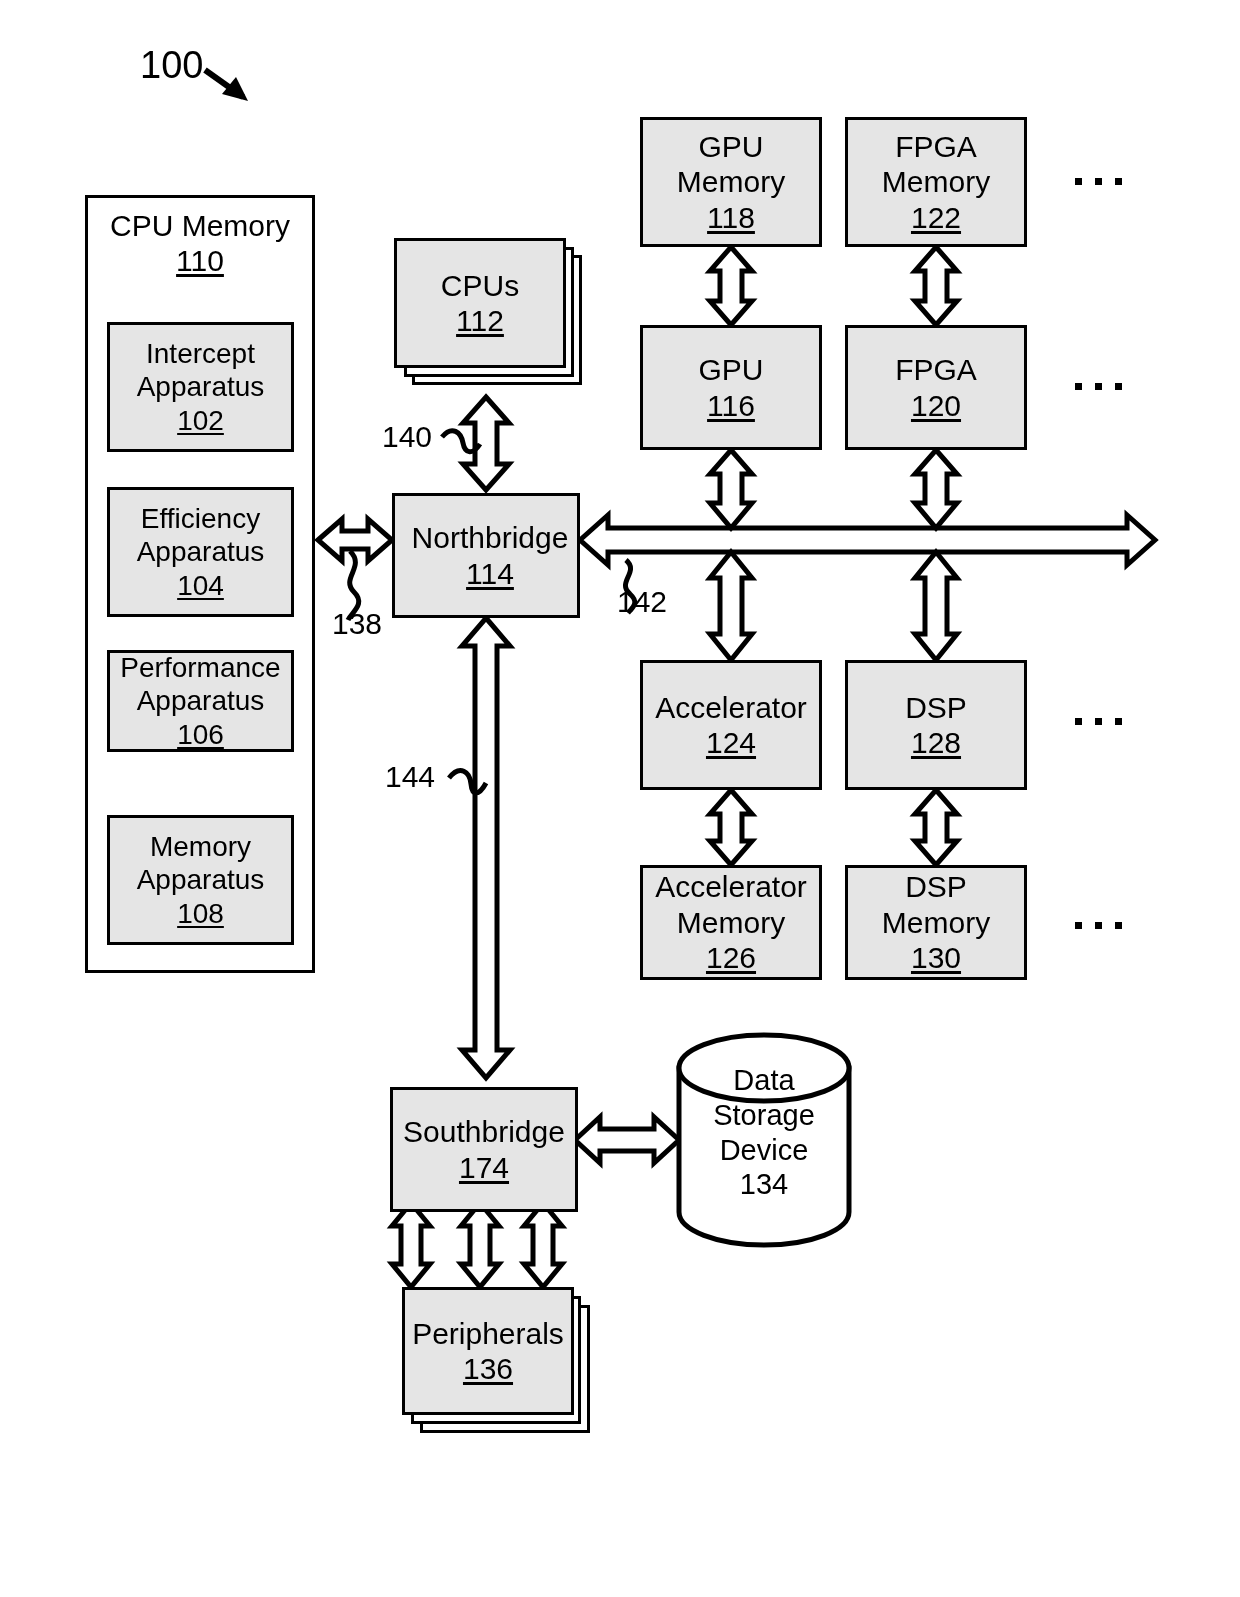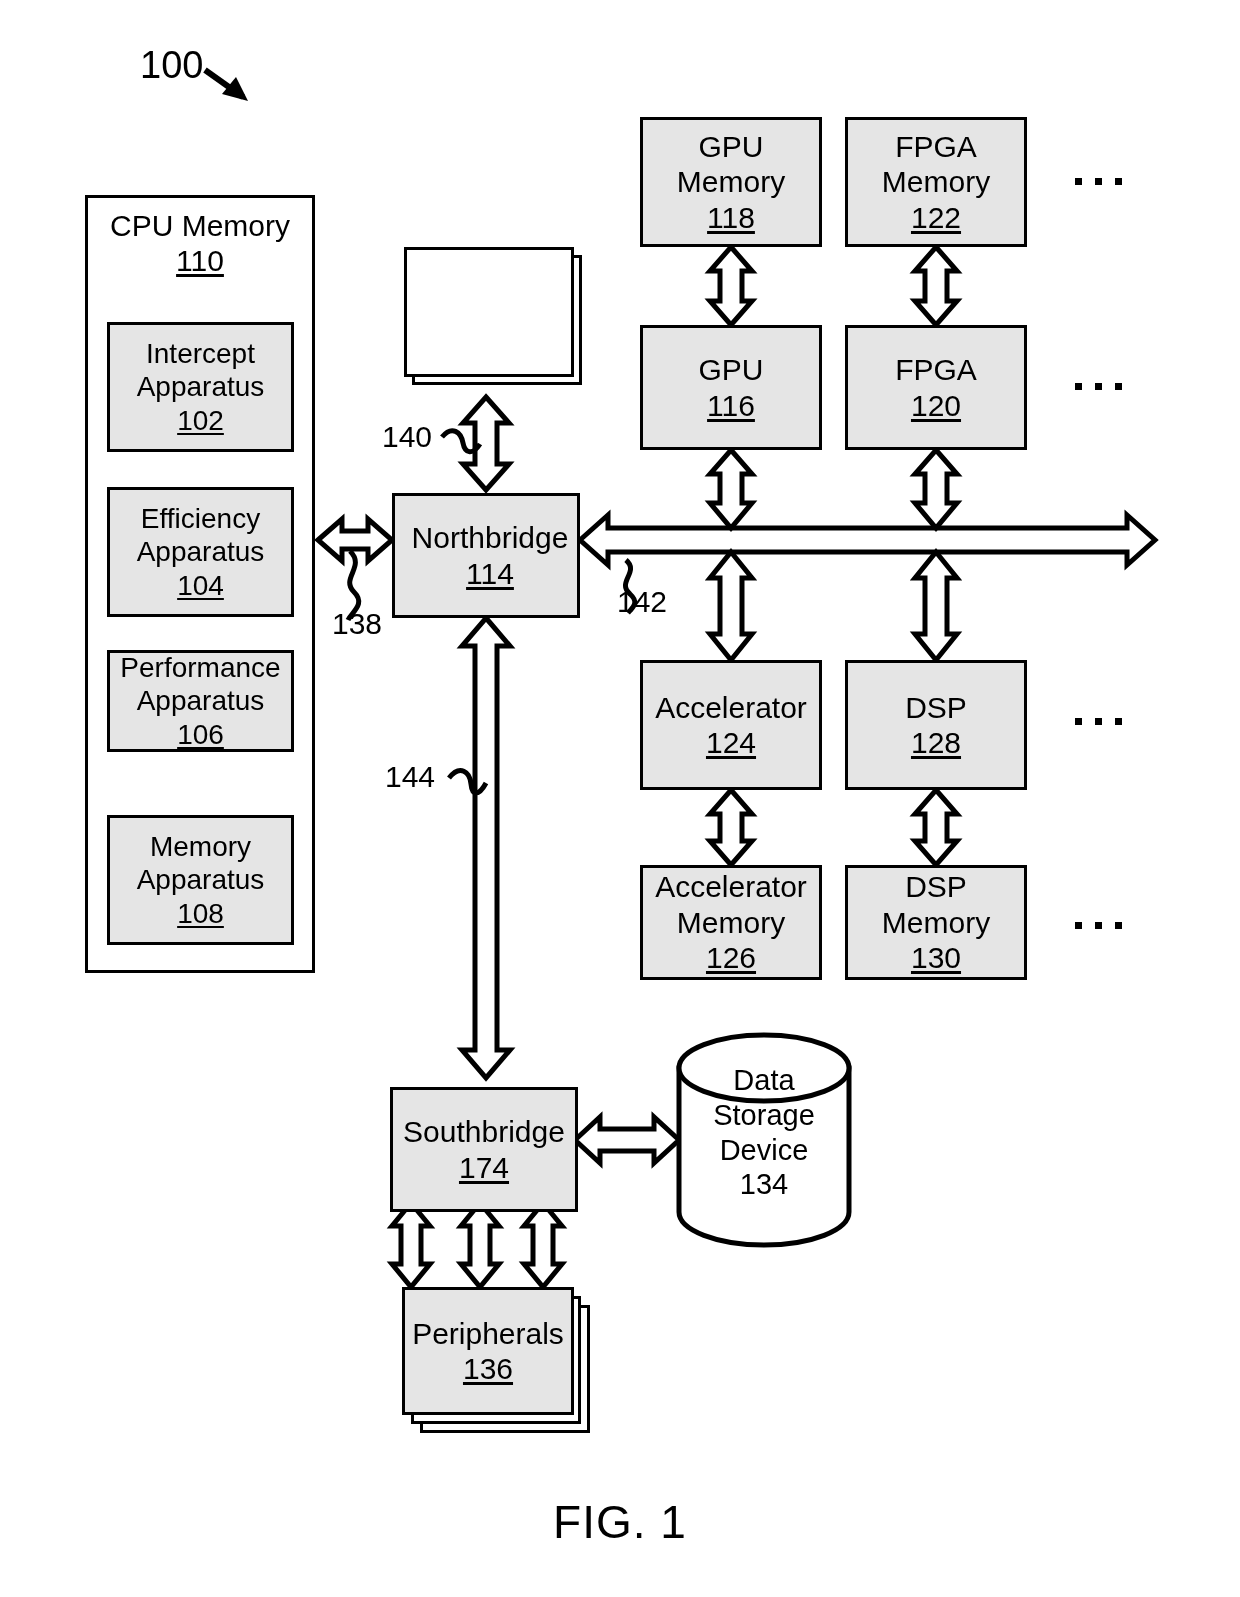--- a/index.html
+++ b/index.html
@@ -216,20 +216,24 @@
   </div>
 
   <div class="box" style="left:107px; top:815px; width:187px; height:130px; font-size:28px;">
     <span class="ttl">Memory</span>
     <span class="ttl">Apparatus</span>
     <span class="num">108</span>
   </div>
 
   <div class="stack-layer" style="left:412px; top:255px; width:170px; height:130px;"></div>
   <div class="stack-layer" style="left:404px; top:247px; width:170px; height:130px;"></div>
+  <div class="box" style="left:394px; top:238px; width:172px; height:130px; font-size:30px;">
+    <span class="ttl">CPUs</span>
+    <span class="num">112</span>
+  </div>
 
   <div class="box" style="left:392px; top:493px; width:188px; height:125px; font-size:30px;padding-left:8px;">
     <span class="ttl">Northbridge</span>
     <span class="num">114</span>
   </div>
 
   <div class="box" style="left:390px; top:1078px; width:188px; height:125px; font-size:30px;margin-top:9px;">
     <span class="ttl">Southbridge</span>
     <span class="num">174</span>
   </div>
@@ -314,15 +318,14 @@
       <i></i>
       <i></i>
       <i></i>
     </div>
   <div class="ellipsis" style="left:1075px; top:922px;">
       <i></i>
       <i></i>
       <i></i>
     </div>
 
-  <div class="figcap" style="top:1495px;">FIG. 1</div>
 
 </div>
 
 </body></html>

